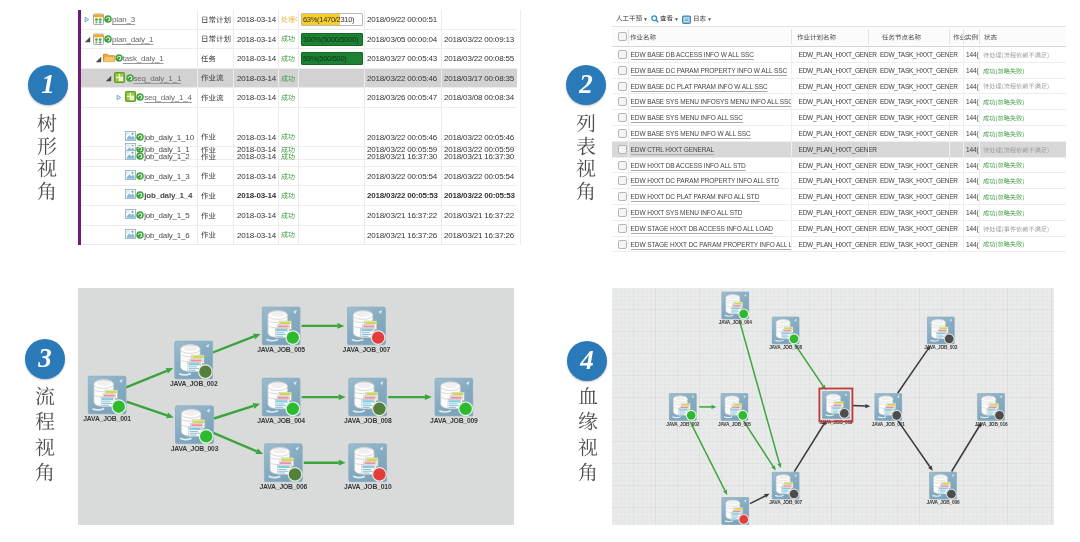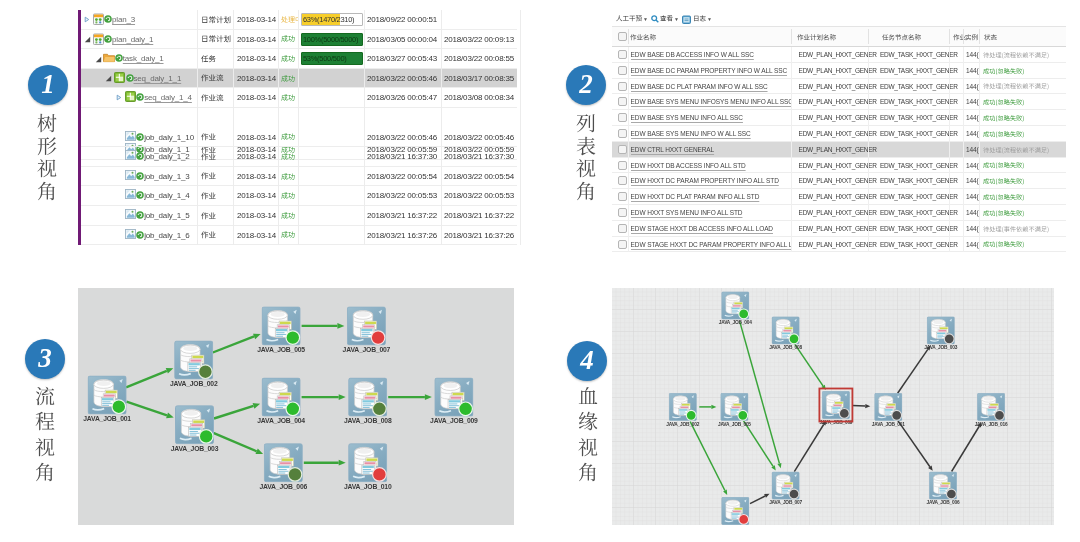--- a/index.html
+++ b/index.html
@@ -388,21 +388,21 @@
       <div class="cell" style="left:156px;width:41px">2018-03-14</div>
       <div class="cell" style="left:200px;width:17px"><svg class="ck " width="14.0" height="8.0" viewBox="0 0 14.0 8.0" style="width:14.0px;height:8.0px">
           <g fill="#3a9a3a" transform="translate(0,6.16) scale(0.00700,-0.00700)">
             <use href="#s6210" x="0.0"></use>
             <use href="#s529f" x="1000.0"></use>
           </g>
         </svg></div>
       <div class="cell" style="left:286px;width:74px">2018/03/22 00:05:54</div>
       <div class="cell" style="left:363px;width:76px">2018/03/22 00:05:54</div>
     </div>
-    <div class="row" style="top:176.4px;height:19.6px;">
+    <div class="row" style="top:176.4px;height:19.6px;font-weight:bold;">
       <div class="cell" style="left:0;width:116px">
         <span class="ico" style="left:43.6px">
           <svg width="11" height="10" viewBox="0 0 12 11">
             <rect x="0.5" y="0.5" width="11" height="10" fill="#f6fafc" stroke="#9db4c4"></rect>
             <path d="M2 8 L4.8 4.8 L6.8 7 L8.6 5 L10.5 7.8 L10.5 9.5 L2 9.5 Z" fill="#88b8d8"></path>
             <path d="M1.5 1.5 L5.5 1.5 L1.5 5.5 Z" fill="#d8e8f2"></path>
             <circle cx="8.2" cy="3" r="1.1" fill="#6aaa58"></circle>
           </svg>
         </span>
         <span class="sw" style="left:55.4px">

